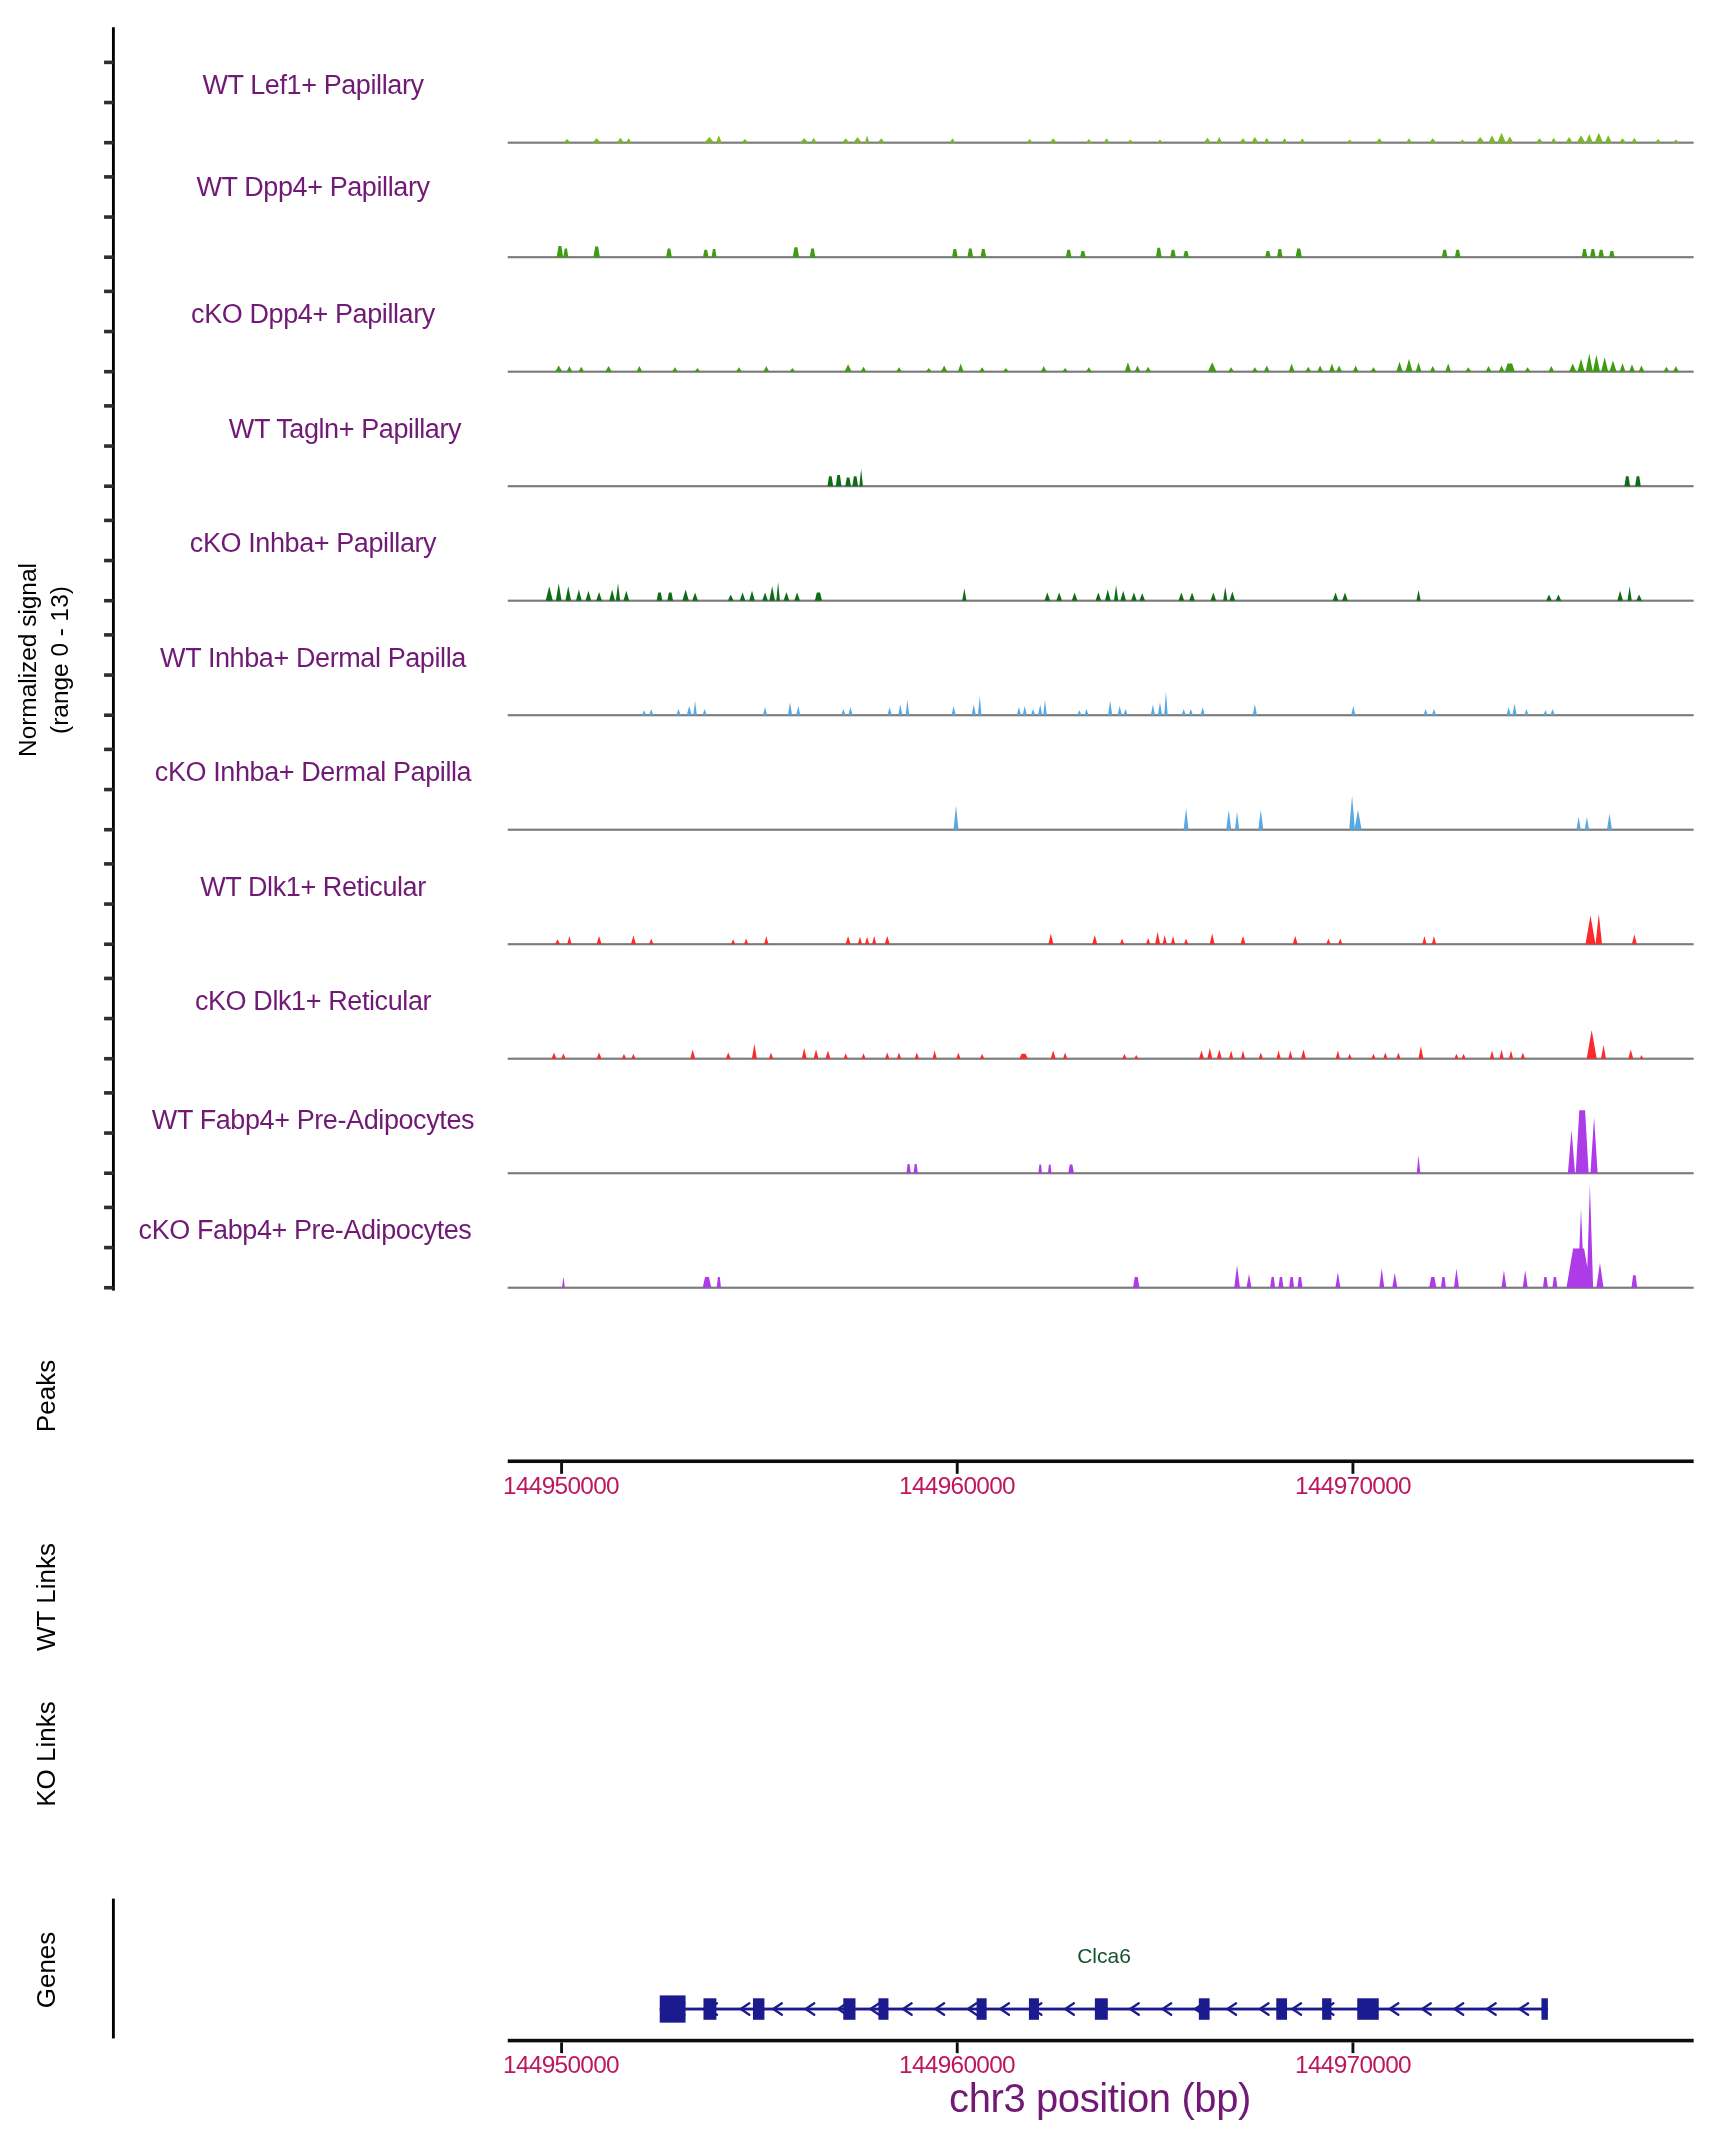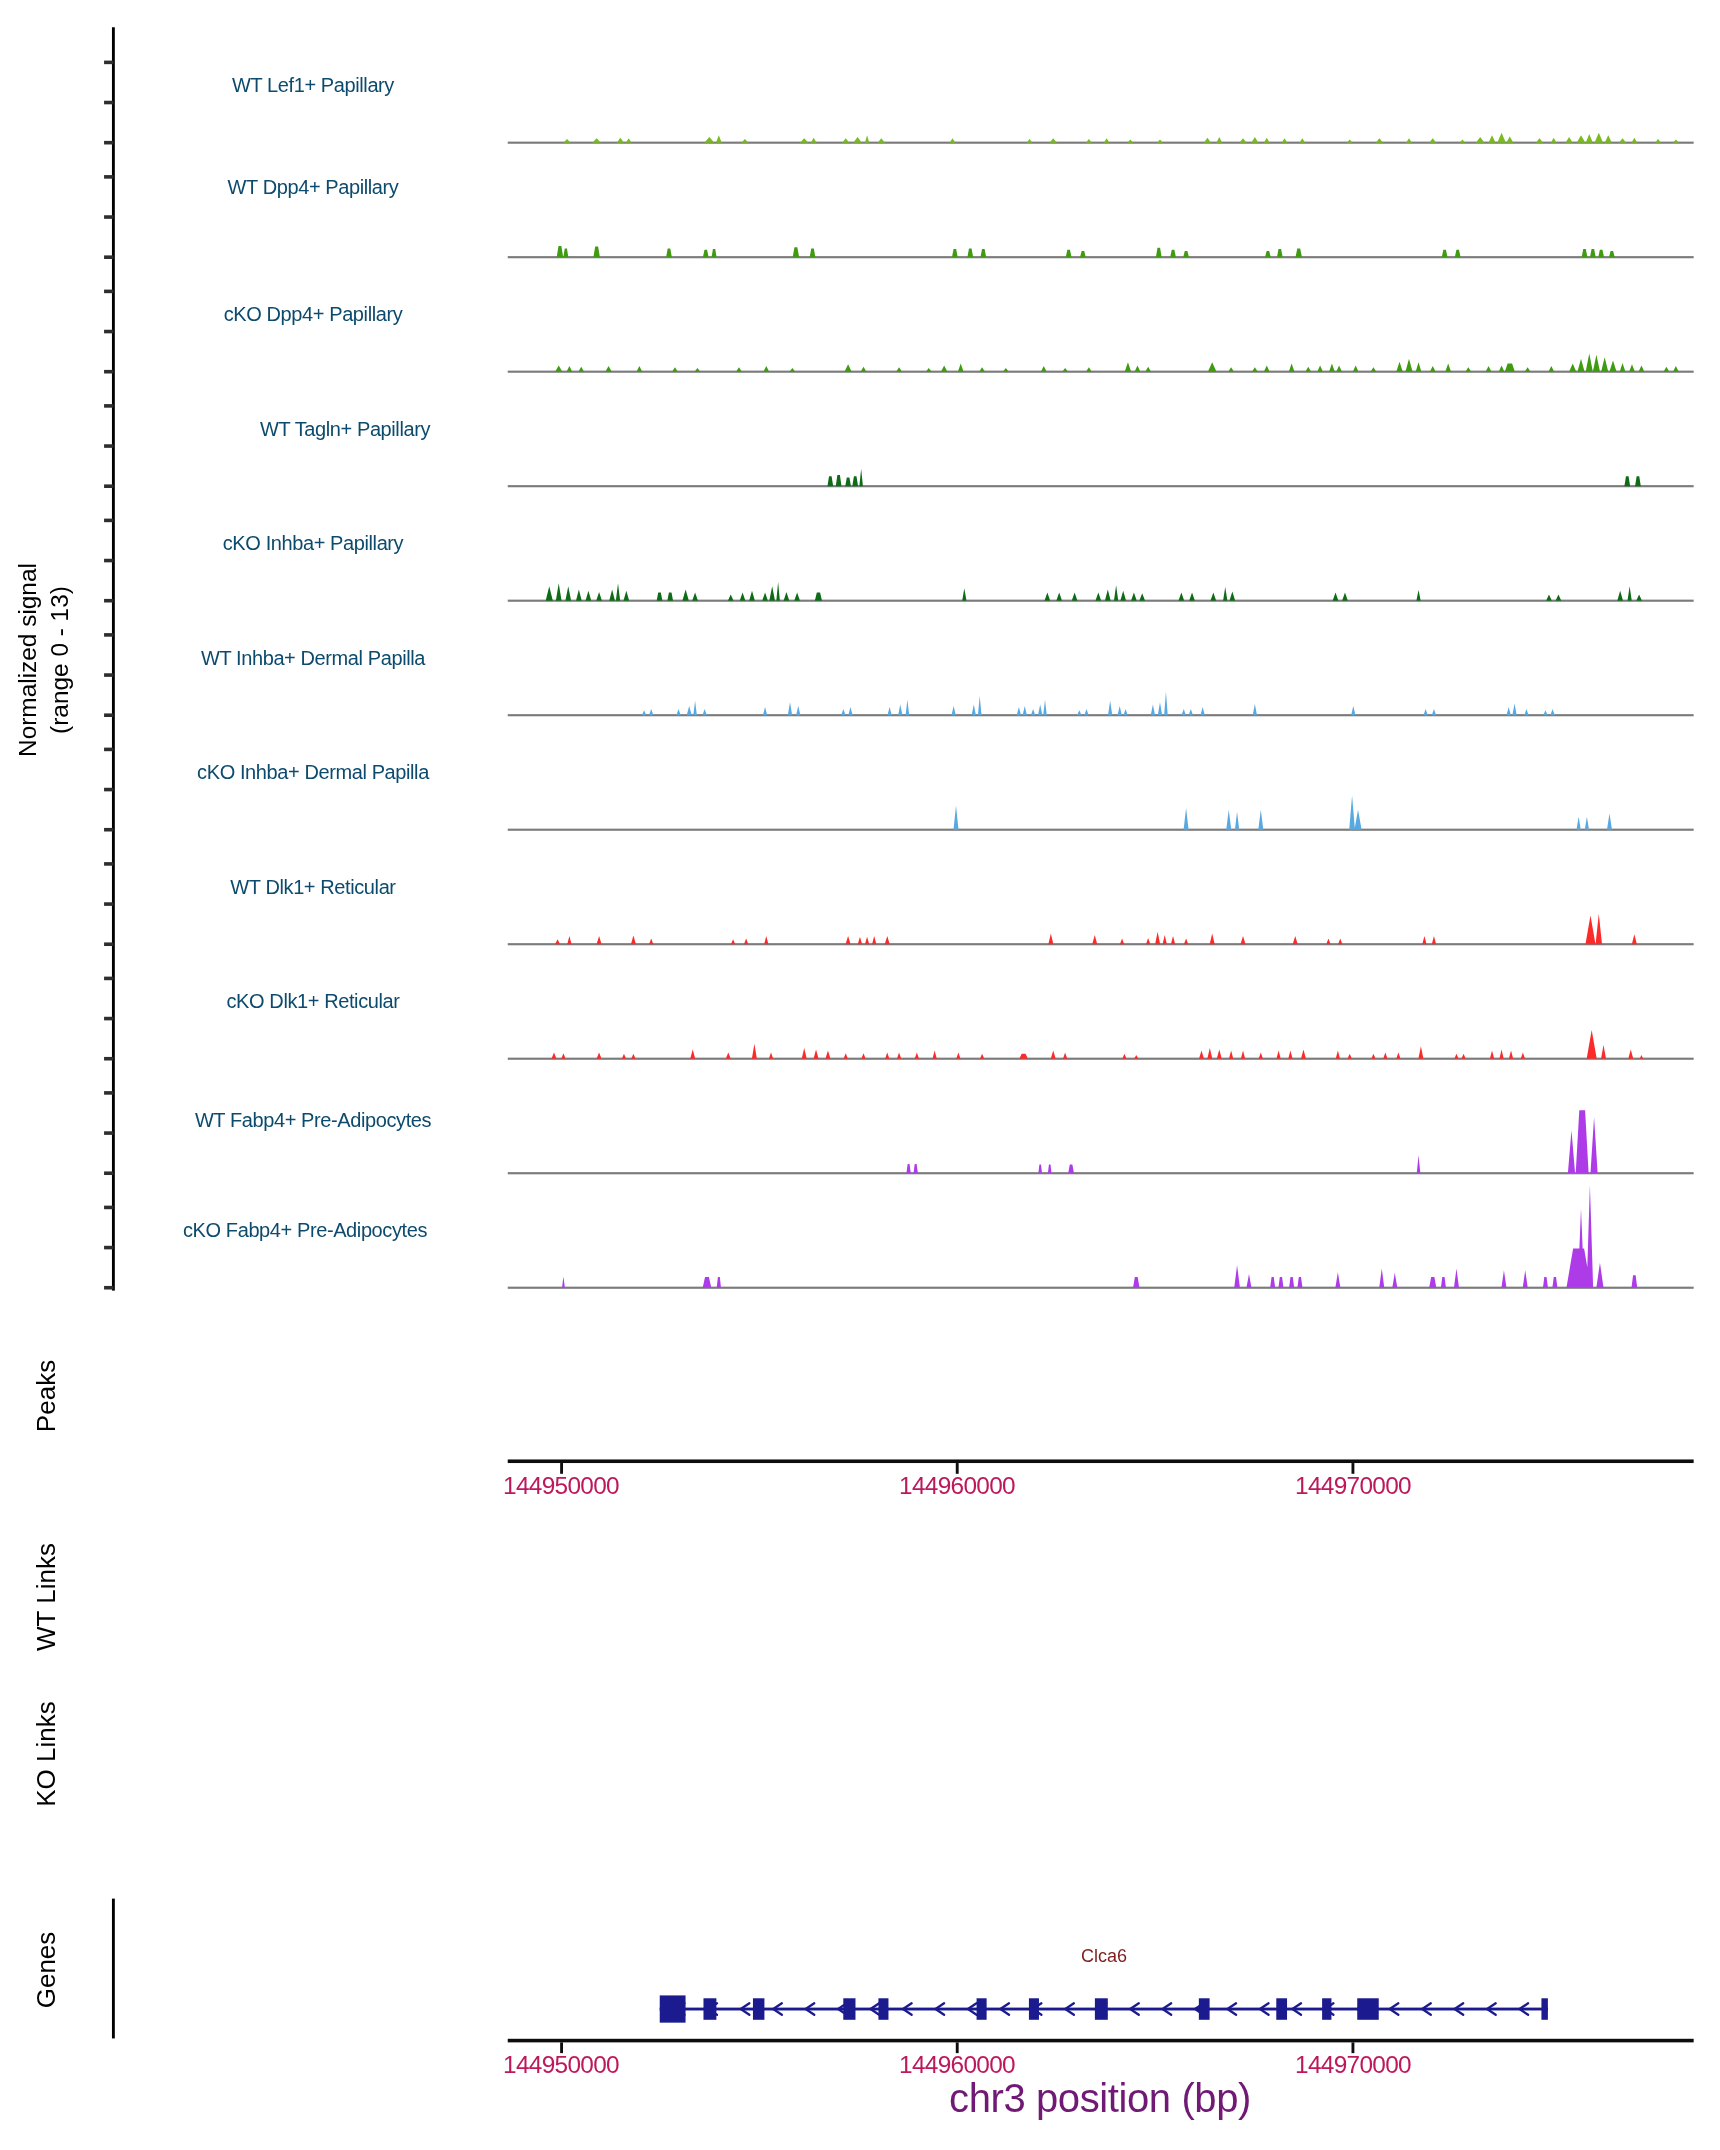--- a/index.html
+++ b/index.html
@@ -1,26 +1,26 @@
 <!DOCTYPE html>
 <html style="font-size:11.5px"><head>
 <meta charset="utf-8">
 <style>
   html,body{margin:0;padding:0;background:#fff;}
   #canvas{position:relative;width:1721px;height:2151px;background:#ffffff;
           font-family:"Liberation Sans",sans-serif;overflow:hidden;}
   #plot-svg{position:absolute;left:0;top:0;}
   .abs{position:absolute;transform:translate(-50%,-50%);white-space:nowrap;}
   .rot{position:absolute;transform:translate(-50%,-50%) rotate(-90deg);white-space:nowrap;}
-  .track-label{font-size:20px;color:#0c4a6e;letter-spacing:-0.4px;text-align:center;}
+  .track-label{font-size:27px;color:#701a75;letter-spacing:-0.4px;text-align:center;}
   .section-label{font-size:26px;color:#000;}
   .yaxis-label{font-size:24.4px;color:#000;text-align:center;line-height:1.32;}
   .ruler-num{font-size:24.4px;color:#be185d;letter-spacing:-0.7px;}
   .xaxis-title{font-size:40px;color:#701a75;letter-spacing:-0.4px;}
-  .gene-name{font-size:18px;color:#7f1d1d;}
+  .gene-name{font-size:21px;color:#14532d;}
 </style>
 </head>
 <body>
 
 <div id="canvas">
   <svg id="plot-svg" width="1721" height="2151" viewBox="0 0 2400 3000">
       <rect x="156" y="38" width="4" height="1762" fill="#000000"></rect>
       <rect x="145" y="196.5" width="13" height="5" fill="#2e2e2e"></rect>
       <rect x="145" y="140.5" width="13" height="5" fill="#2e2e2e"></rect>
       <rect x="145" y="84.5" width="13" height="5" fill="#2e2e2e"></rect>

